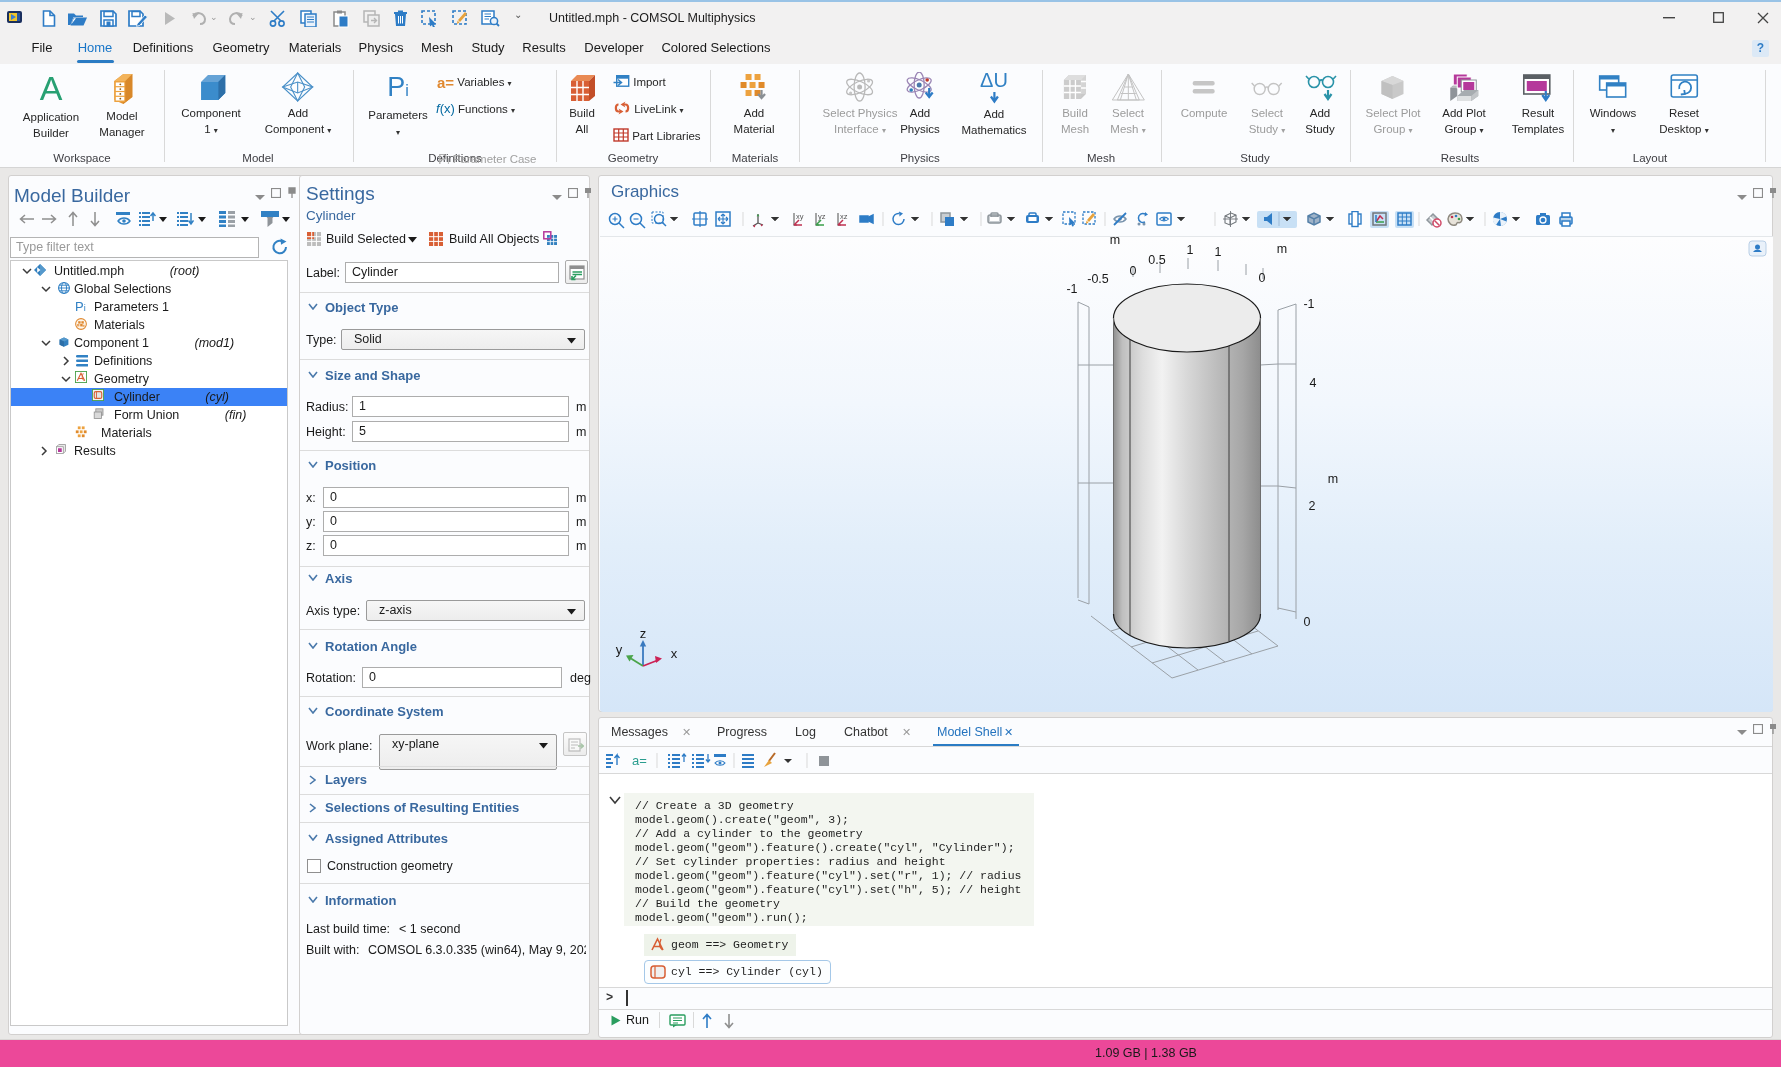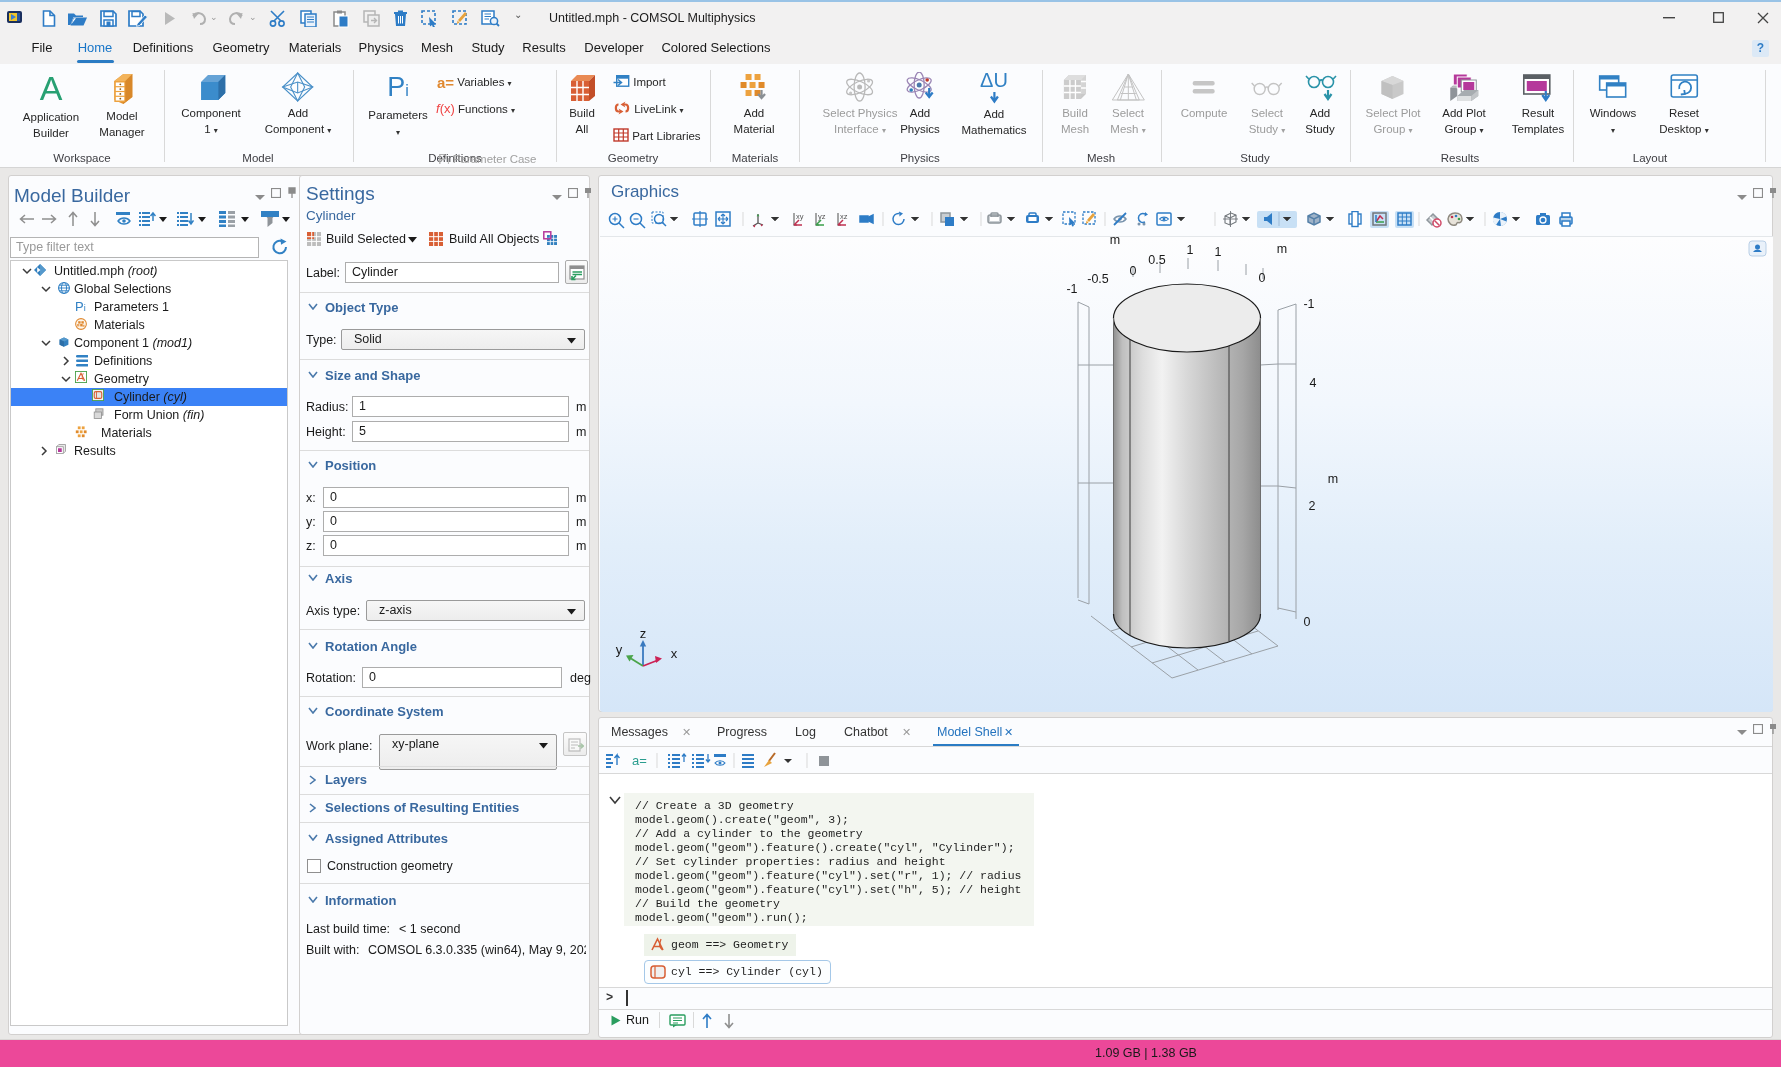--- a/index.html
+++ b/index.html
@@ -21,21 +21,21 @@
 .srow.dis { color:#a0a0a0;margin-top:23px; }
 .caret { font-size:8px; color:#333; }
 
 .panel { position:absolute; background:#fbfcfe; border:1px solid #d2d0cf; border-radius:3px; }
 .ptitle { position:absolute; font-size:19px; color:#39689f; }
 .pctrl { position:absolute; color:#8b8b8b; font-size:11px; }
 
 #tree { position:absolute; left:1px; top:84px; width:278px; bottom:8px; background:#fff; border:1px solid #c9c9c9; font-size:12.5px; }
 .trow { position:absolute; left:0; width:100%; height:18px; line-height:18px; white-space:nowrap; }
 .trow .lbl { position:absolute; top:0; }
-.trow i { font-style:italic; }
+.trow i { font-style:italic;margin-left:42px; }
 .chev { position:absolute; top:3px; width:12px; height:12px; }
 
 .shead { position:absolute; font-size:13px; font-weight:bold; color:#39689f; }
 .slabel { position:absolute; font-size:12.5px; color:#1a1a1a; }
 .sfield { position:absolute; background:#fff; border:1px solid #adadad; font-size:12.5px; line-height:18px; padding-left:6px; }
 .sdrop { position:absolute; background:linear-gradient(#f6f6f6,#ededed); border:1px solid #9a9a9a; border-radius:2px; font-size:12.5px; line-height:18px; padding-left:12px; }
 .ssep { position:absolute; left:0; width:100%; height:1px; background:#dcdcdc; }
 .sunit { position:absolute; font-size:12.5px; color:#1a1a1a; }
 
 .tab { position:absolute; top:0; height:28px; line-height:28px; font-size:12.5px; color:#333; white-space:nowrap; }
@@ -326,21 +326,21 @@
         <rect x="10" y="11" width="19" height="3.5" fill="#3181c4"></rect>
       </svg>Windows<br><span class="caret">▾</span></div>
 <div class="rbtn" style="left:1684px;top:8px"><svg class="ic" width="30" height="30" viewBox="0 0 30 30">
         <rect x="2" y="3" width="26" height="22" rx="2" fill="#fff" stroke="#3181c4" stroke-width="1.6"></rect>
         <path d="M2 8 H28" stroke="#3181c4" stroke-width="1.4"></path>
         <path d="M10 17 A6 6 0 1 1 15 21.5" fill="none" stroke="#3181c4" stroke-width="1.8"></path>
         <path d="M15 18 L15.5 22 L11.5 22.5" fill="none" stroke="#3181c4" stroke-width="1.8"></path>
       </svg>Reset<br>Desktop <span class="caret">▾</span></div>
 
 <div class="srow" style="left:437px;top:10px"><span style="color:#e0882f;font-size:15px;font-weight:bold">a=</span> <span style="position:relative;top:-2px">Variables <span class="caret">▾</span></span></div>
-<div class="srow" style="left:436px;top:37px"><span style="color:#ef4444;font-size:13px"><i>f</i>(x)</span> <span style="position:relative;top:0px">Functions <span class="caret">▾</span></span></div>
+<div class="srow" style="left:436px;top:37px"><span style="color:#0369a1;font-size:13px"><i>f</i>(x)</span> <span style="position:relative;top:0px">Functions <span class="caret">▾</span></span></div>
 <div class="srow dis" style="left:438px;top:64px"><span style="font-size:14px;color:#b0b0b0">P<span style="font-size:10px">i</span></span> <span style="position:relative;top:-1px">Parameter Case</span></div>
 <div class="srow" style="left:613px;top:10px"><svg width="17" height="14" viewBox="0 0 17 14" style="vertical-align:-2px">
         <rect x="3.7" y="1.7" width="12" height="10.5" fill="#fff" stroke="#3181c4" stroke-width="1.4"></rect>
         <rect x="3.7" y="1.7" width="12" height="3" fill="#3181c4"></rect>
         <path d="M0.5 8.5 H7.5 M5 5.5 L8.5 8.5 L5 11.5" fill="none" stroke="#3181c4" stroke-width="1.5"></path>
       </svg> Import</div>
 <div class="srow" style="left:613px;top:37px"><svg width="18" height="14" viewBox="0 0 18 14" style="vertical-align:-2px">
         <path d="M5.5 3.5 C2 3.5 2 10.5 5.5 10.5 H7" fill="none" stroke="#d85f35" stroke-width="2.2"></path>
         <path d="M12.5 10.5 C16 10.5 16 3.5 12.5 3.5 H11" fill="none" stroke="#d85f35" stroke-width="2.2"></path>
         <path d="M7 10.5 L5.5 13.5 L10.5 10.5 L5.5 7.5 Z" fill="#d85f35" stroke="none"></path>

